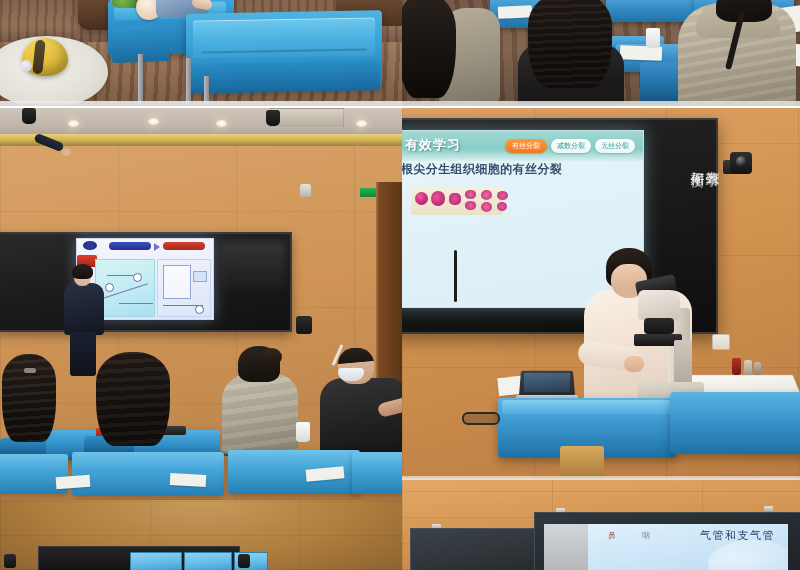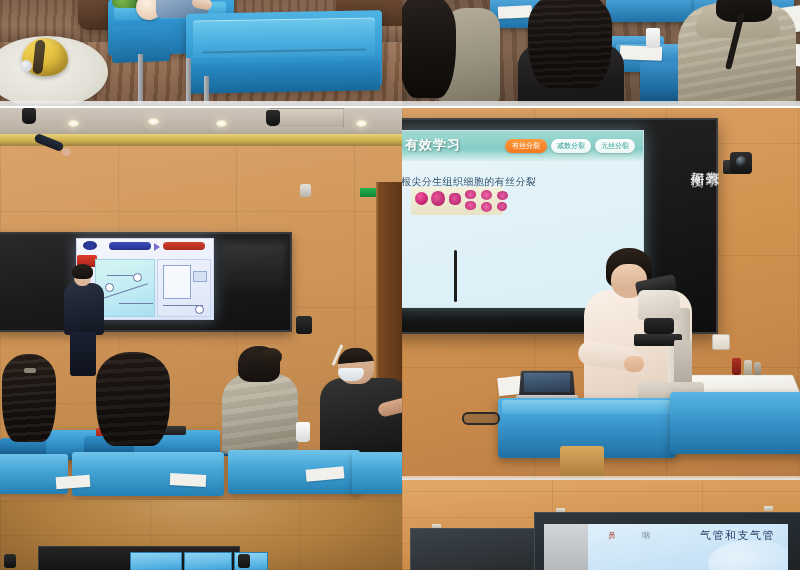--- a/index.html
+++ b/index.html
@@ -551,23 +551,24 @@
     position: absolute; top: 8px; height: 14px;
     border-radius: 8px; font-size: 7px; color: #ffffff;
     display: flex; align-items: center; justify-content: center;
     font-family: "Liberation Sans", sans-serif;
     box-shadow: 0 1px 2px rgba(0,0,0,.18);
   }
   #p4-tab1 { left: 110px; width: 42px; background: linear-gradient(180deg, #ff9a3c, #f2791f); }
   #p4-tab2 { left: 156px; width: 40px; background: linear-gradient(180deg, #ffffff, #eaf7f5); color: #2f9d92; }
   #p4-tab3 { left: 200px; width: 40px; background: linear-gradient(180deg, #ffffff, #eaf7f5); color: #2f9d92; }
   #p4-slide-sub {
-    position: absolute; left: 6px; top: 44px;
-    font-size: 10px; color: #30506a; letter-spacing: .4px;
+    position: absolute; left: 6px; top: 30px;
+    font-size: 12px; color: #30506a; letter-spacing: .4px;
     font-family: "Liberation Sans", sans-serif;
+    font-weight: bold;
   }
   #p4-cellstrip {
     position: absolute; left: 16px; top: 56px; width: 92px; height: 28px;
     background: linear-gradient(180deg, #f4f1dd, #e8e2c6);
     border-radius: 2px;
   }
   .p4-cell {
     position: absolute; top: 58px; width: 13px; height: 24px;
   }
   .p4-cell .blob {

